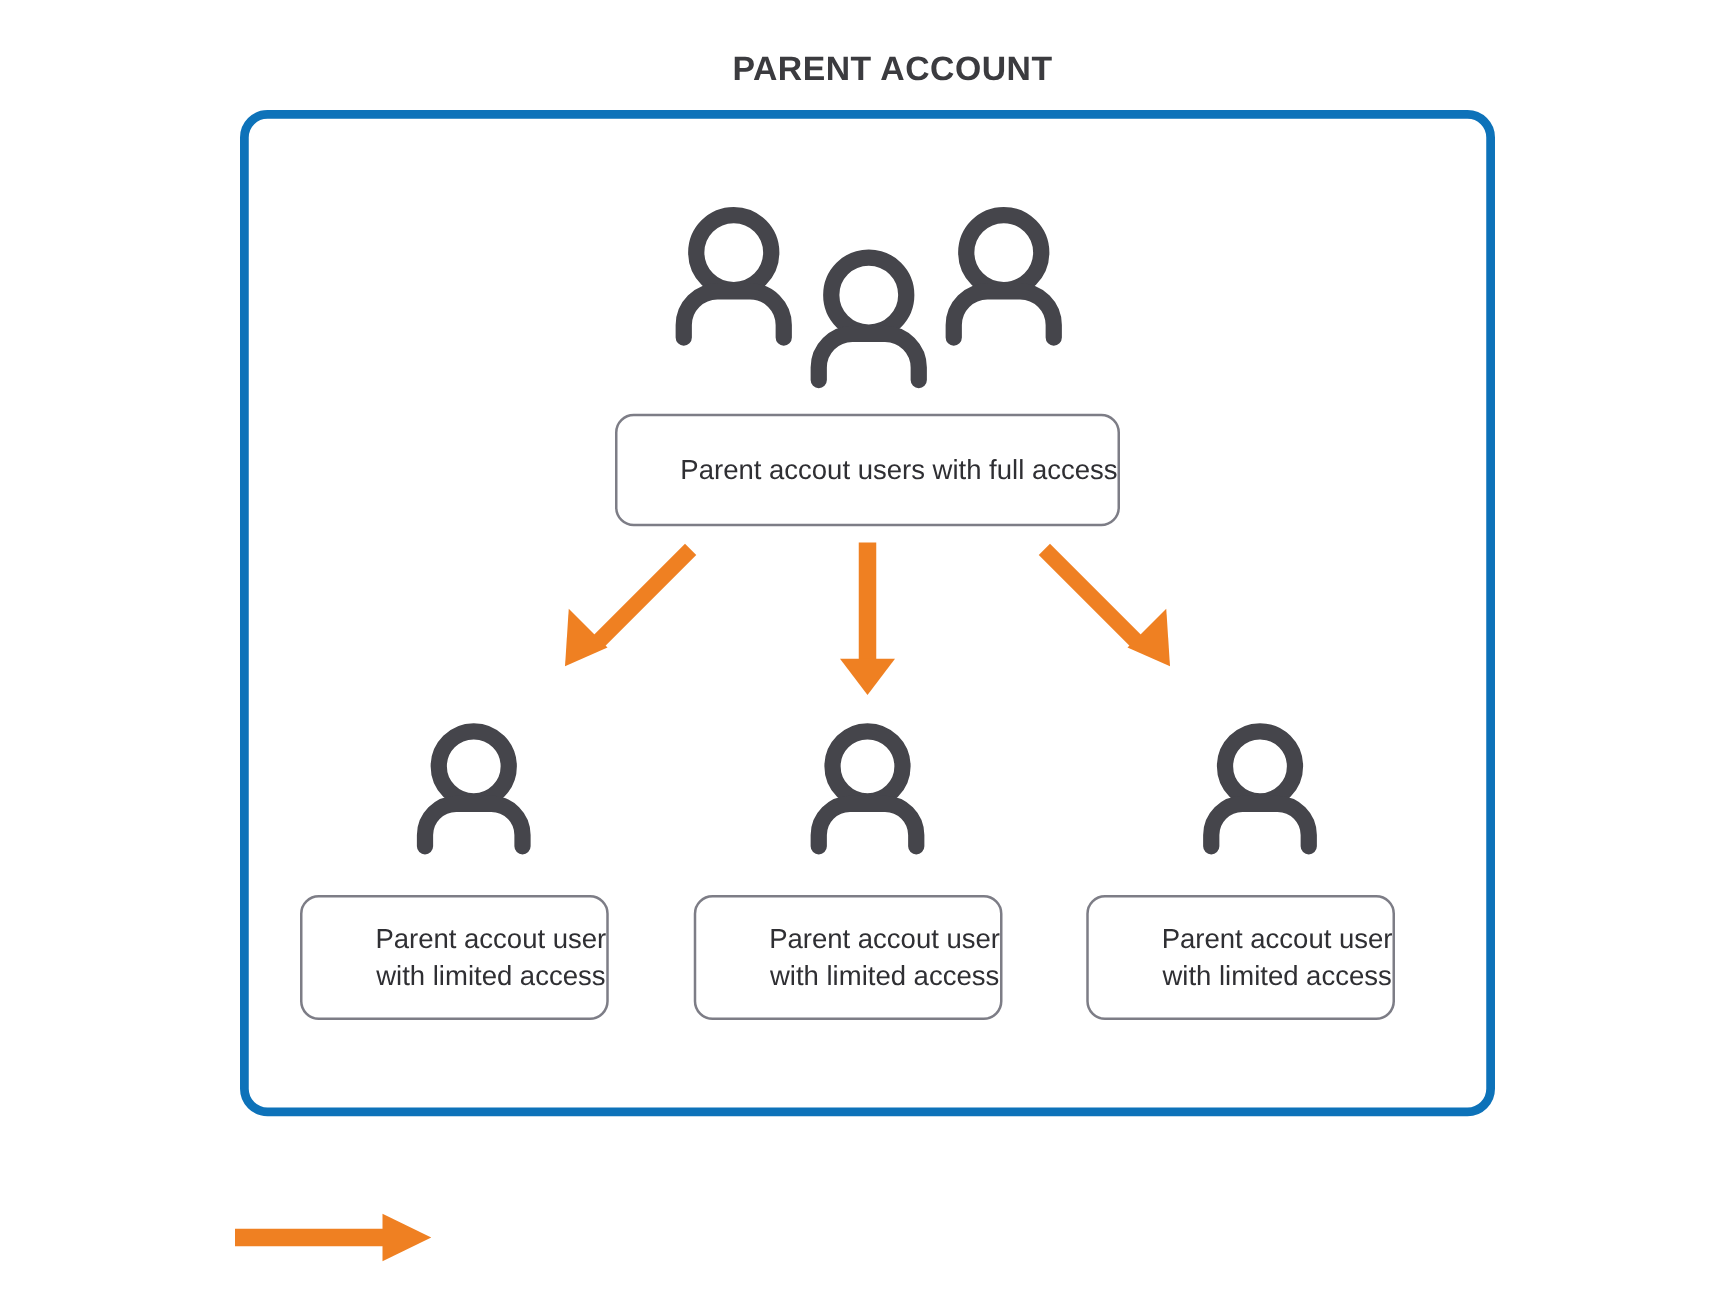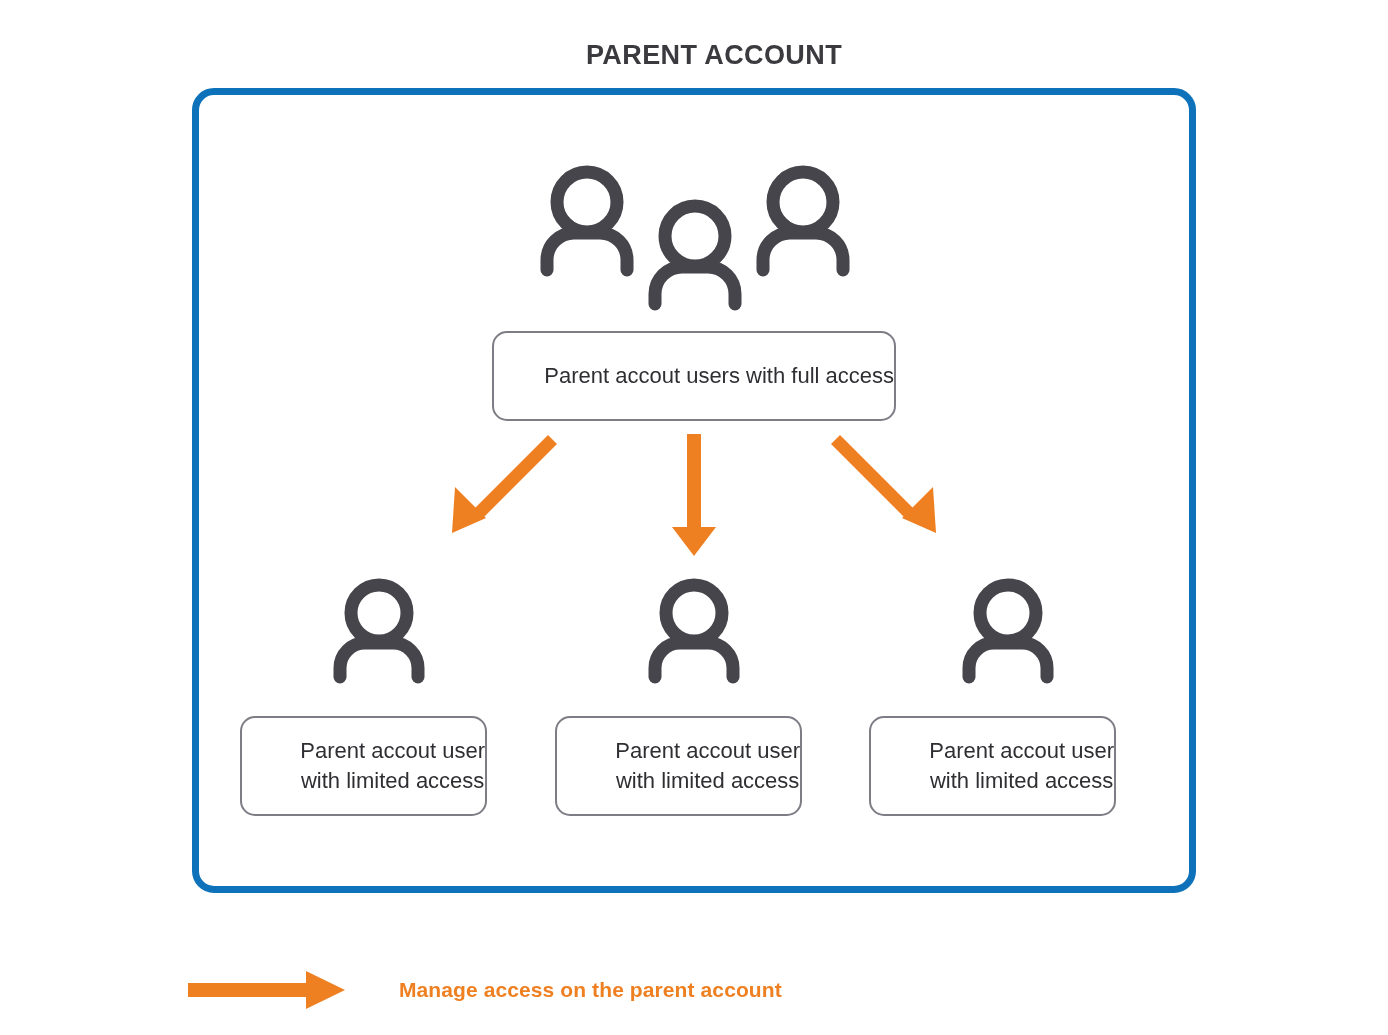--- a/index.html
+++ b/index.html
@@ -217,15 +217,14 @@
   <div class="label-box box-bottom box-bottom-3">
     <span class="box-text">Parent accout user
 with limited access</span>
   </div>
 
   <svg class="legend-arrow" viewBox="0 0 175 48">
     <rect x="3" y="17" width="124" height="14" fill="#ef8022"></rect>
     <polygon fill="#ef8022" points="121,5 160,24 121,43"></polygon>
   </svg>
 
-  <div class="legend-text">Manage access on the parent account</div>
 
 </div>
 
 </body></html>

